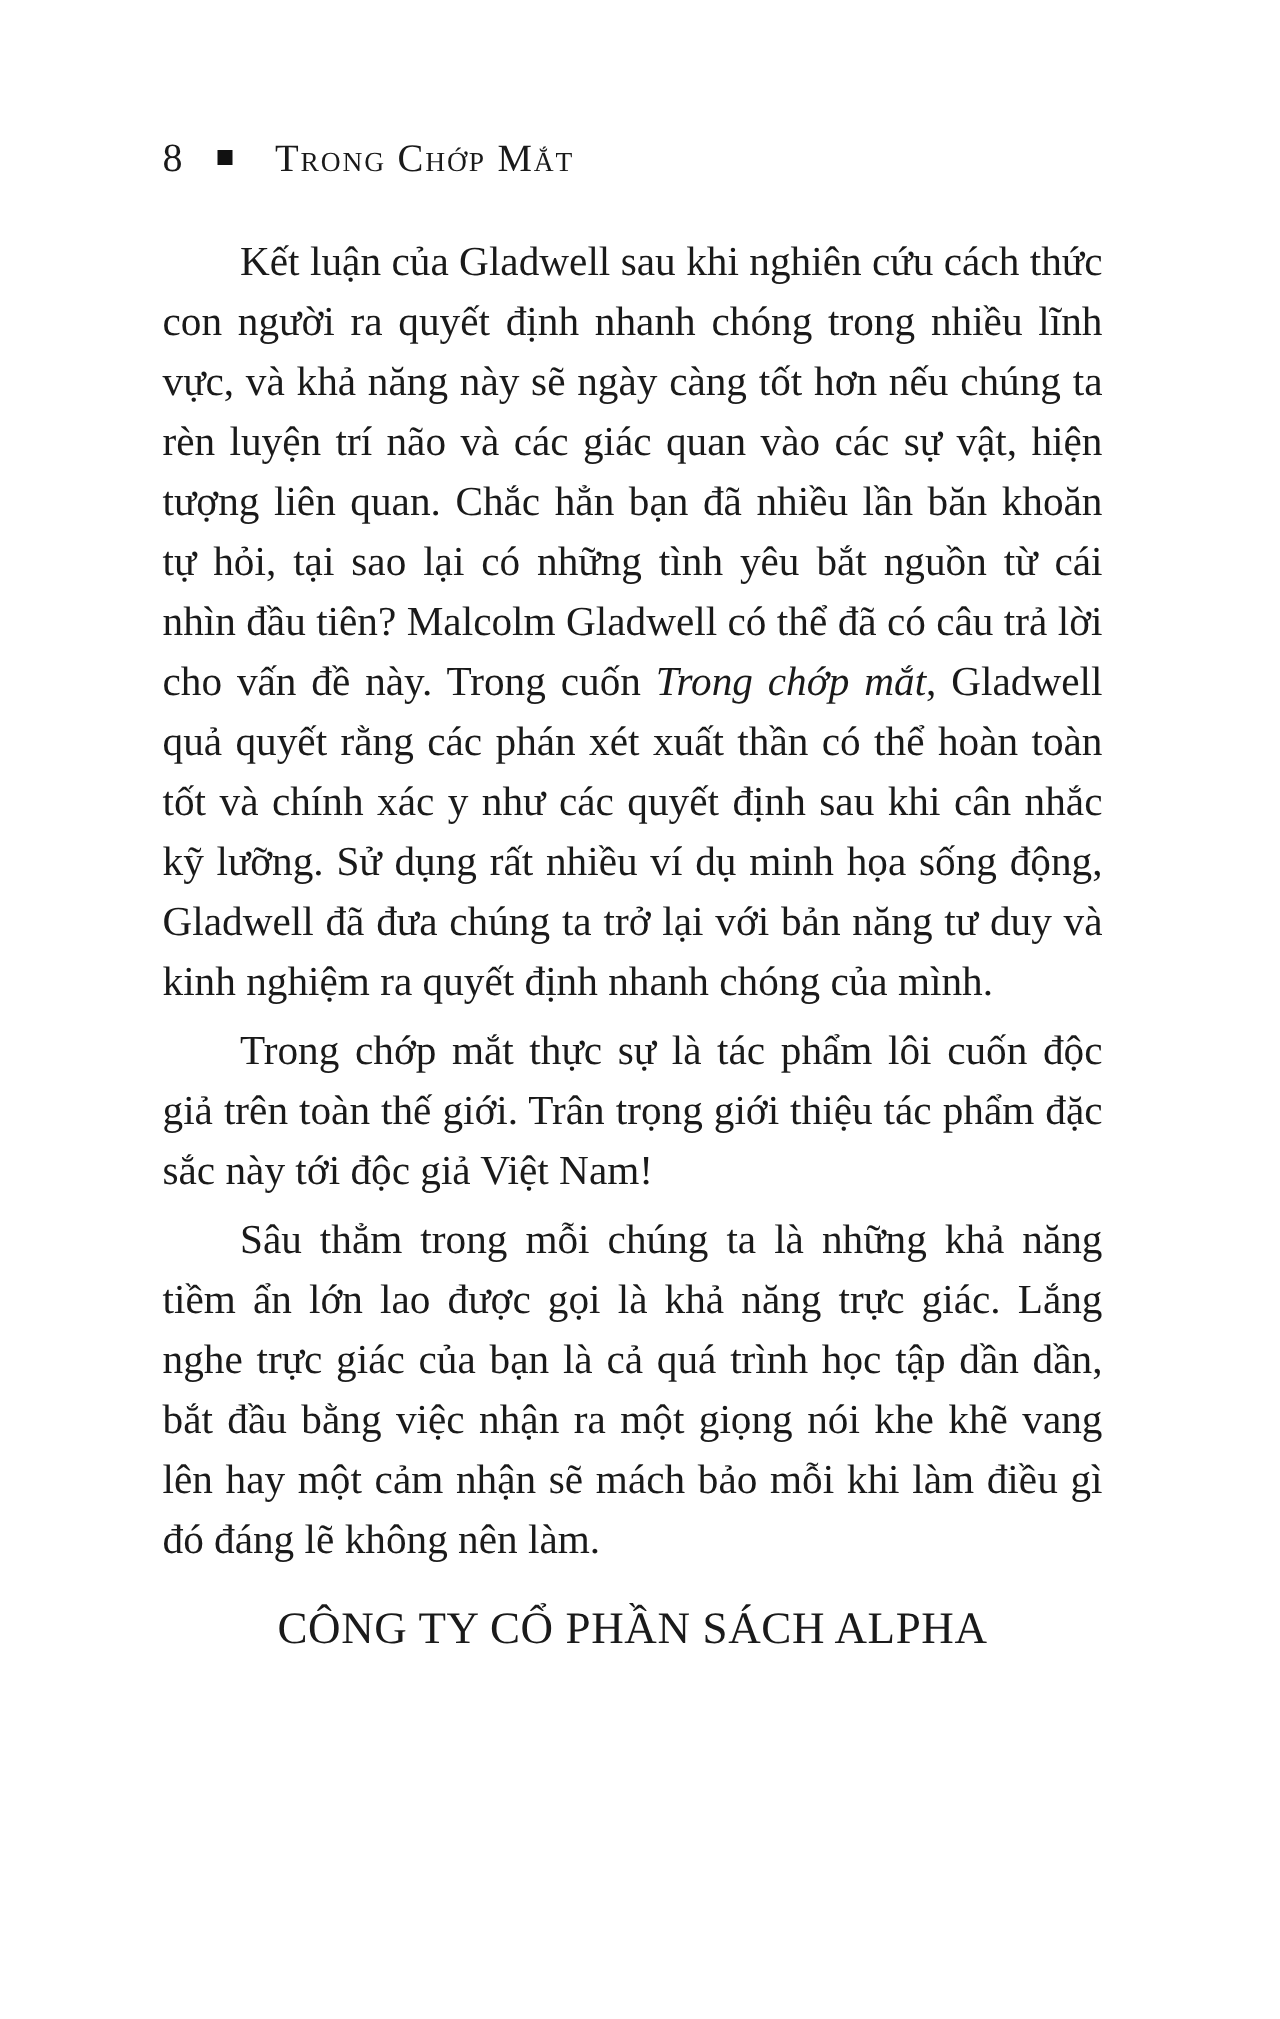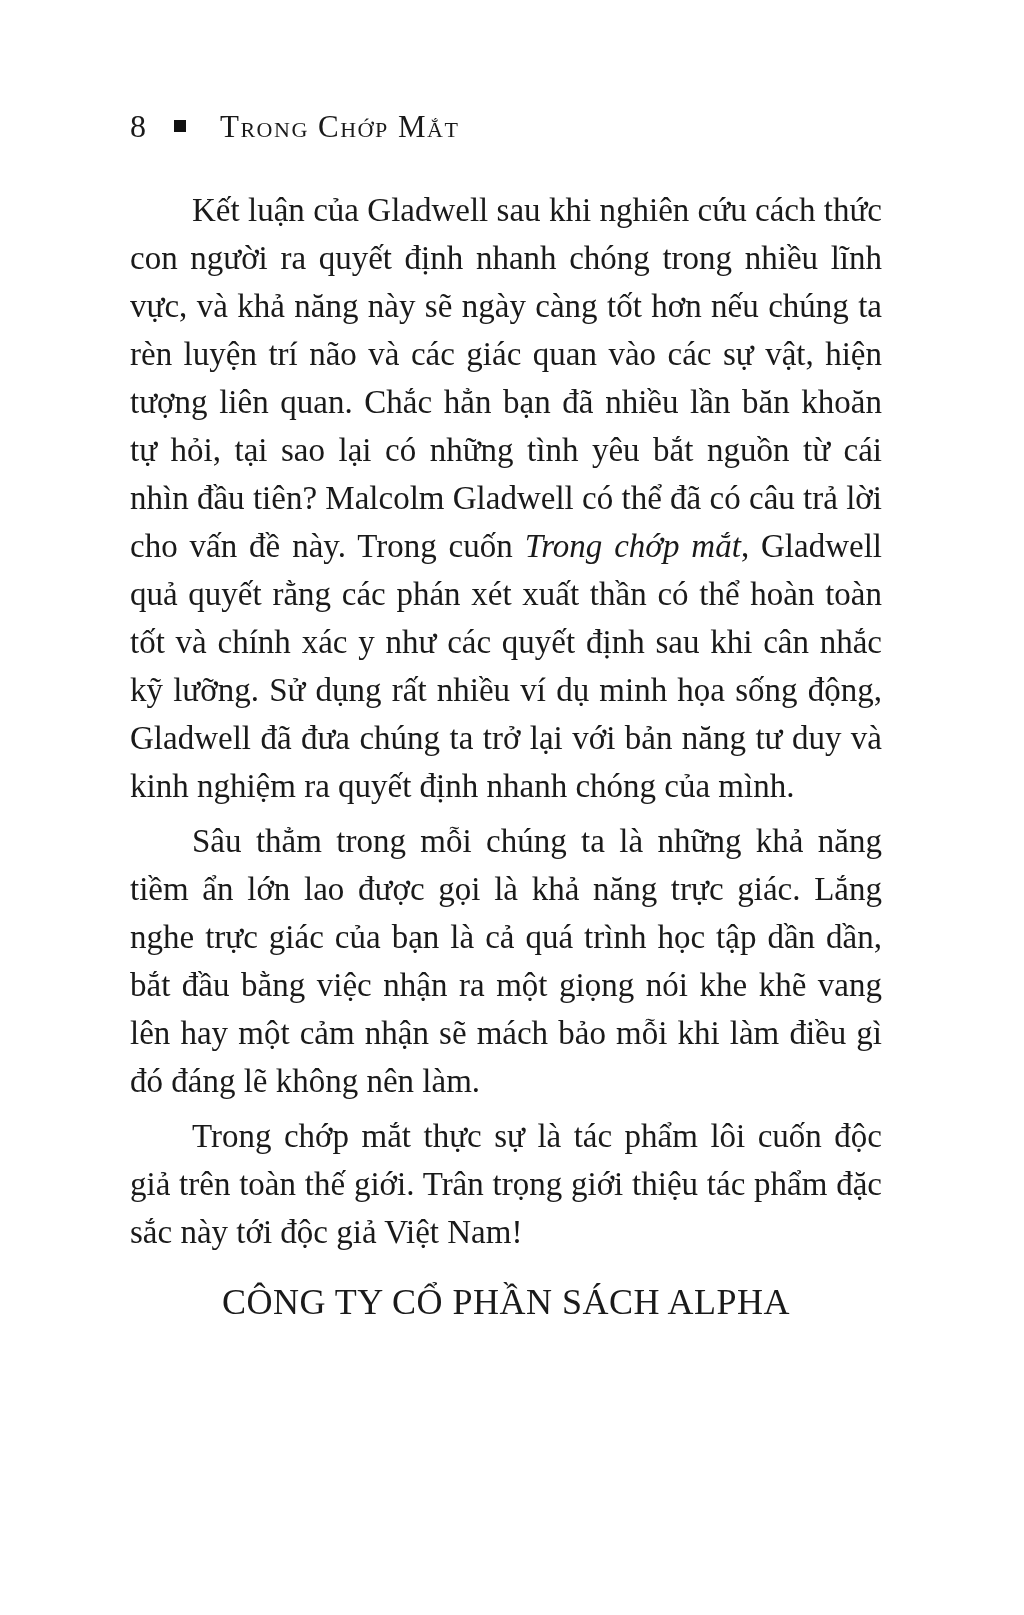--- a/index.html
+++ b/index.html
@@ -70,20 +70,20 @@
   <div class="running-header">
     <span class="page-number">8</span>
     <span class="header-square"></span>
     <span class="running-title">Trong Chớp Mắt</span>
   </div>
 
   <div class="body-text">
 
     <p><span>Kết luận của Gladwell sau khi nghiên cứu cách thức con người ra quyết định nhanh chóng trong nhiều lĩnh vực, và khả năng này sẽ ngày càng tốt hơn nếu chúng ta rèn luyện trí não và các giác quan vào các sự vật, hiện tượng liên quan. Chắc hẳn bạn đã nhiều lần băn khoăn tự hỏi, tại sao lại có những tình yêu bắt nguồn từ cái nhìn đầu tiên? Malcolm Gladwell có thể đã có câu trả lời cho vấn đề này. Trong cuốn </span><span class="book-title-italic">Trong chớp mắt</span><span>, Gladwell quả quyết rằng các phán xét xuất thần có thể hoàn toàn tốt và chính xác y như các quyết định sau khi cân nhắc kỹ lưỡng. Sử dụng rất nhiều ví dụ minh họa sống động, Gladwell đã đưa chúng ta trở lại với bản năng tư duy và kinh nghiệm ra quyết định nhanh chóng của mình.</span></p>
 
+    <p>Trong chớp mắt thực sự là tác phẩm lôi cuốn độc giả trên toàn thế giới. Trân trọng giới thiệu tác phẩm đặc sắc này tới độc giả Việt Nam!</p>
+
     <p>Sâu thẳm trong mỗi chúng ta là những khả năng tiềm ẩn lớn lao được gọi là khả năng trực giác. Lắng nghe trực giác của bạn là cả quá trình học tập dần dần, bắt đầu bằng việc nhận ra một giọng nói khe khẽ vang lên hay một cảm nhận sẽ mách bảo mỗi khi làm điều gì đó đáng lẽ không nên làm.</p>
-
-    <p>Trong chớp mắt thực sự là tác phẩm lôi cuốn độc giả trên toàn thế giới. Trân trọng giới thiệu tác phẩm đặc sắc này tới độc giả Việt Nam!</p>
 
     <div class="signature-line">CÔNG TY CỔ PHẦN SÁCH ALPHA</div>
   </div>
 
 </div>
 
 </body></html>

